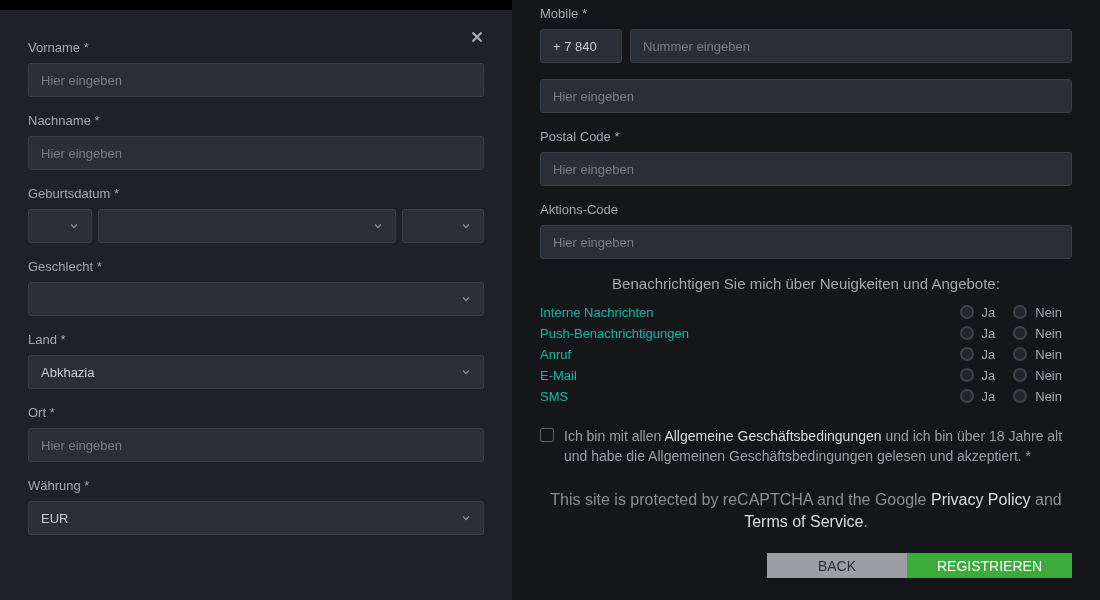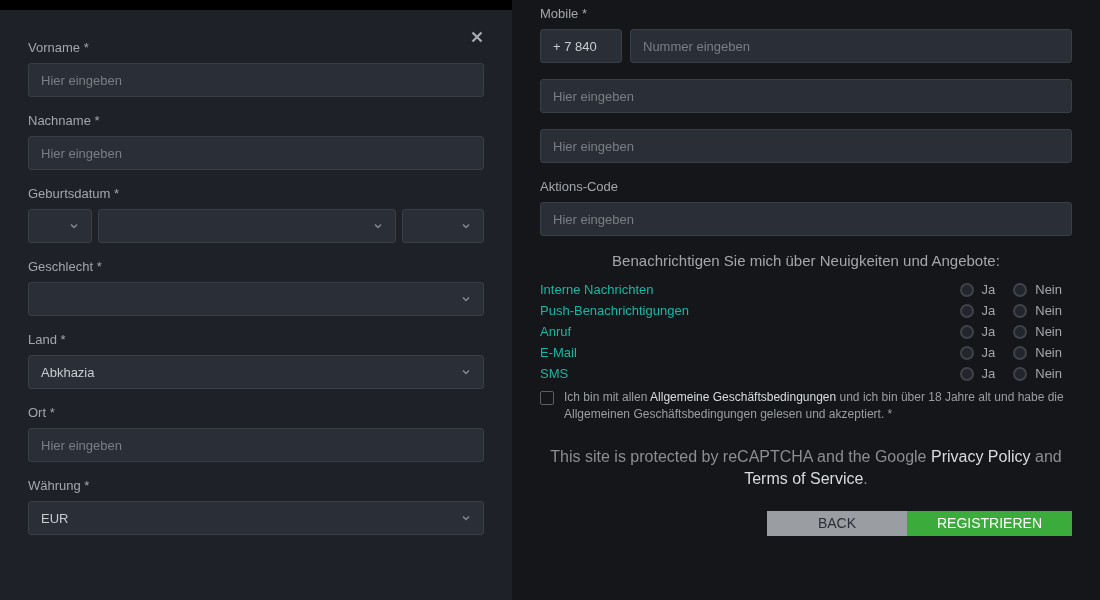--- a/index.html
+++ b/index.html
@@ -87,34 +87,34 @@
     color: #a3a7ab;
     margin: 16px 0 10px 0;
   }
   .notif-row {
     display: flex;
     align-items: center;
     padding: 3px 0;
     font-size: 13px;
   }
   .notif-label { flex: 1; color: #14b8a6; }
-  .radio-grp { display: flex; align-items: flex-end; gap: 8px; }
+  .radio-grp { display: flex; align-items: flex-start; gap: 8px; }
   .radio {
     width: 14px; height: 14px;
     border-radius: 50%;
     border: 2px solid #3f4349;
     background: #22262c;
     cursor: pointer;
   }
   .radio-lbl { color: #a3a7ab; font-size: 13px; margin-right: 10px; }
   .terms-row {
     display: flex;
     gap: 10px;
-    margin-top: 5px;
-    font-size: 12px;
+    margin-top: 19px;
+    font-size: 14px;
     line-height: 1.45;
     color: #9a9ea2;
   }
   .checkbox {
     width: 14px; height: 14px;
     border: 1px solid #5a5e64;
     border-radius: 2px;
     flex-shrink: 0;
     margin-top: 2px;
     cursor: pointer;
@@ -238,20 +238,21 @@
       <input class="input" value="+ 7 840" style="">
       <input class="input" placeholder="Nummer eingeben" style="">
     </div>
   </div>
 
   <div class="field">
     <input class="input" placeholder="Hier eingeben" style="">
   </div>
 
   <div class="field">
+    <span class="label">Postal Code *</span>
     <input class="input" placeholder="Hier eingeben" style="">
   </div>
 
   <div class="field">
     <span class="label">Aktions-Code</span>
     <input class="input" placeholder="Hier eingeben" style="">
   </div>
 
   <div class="notif-heading">Benachrichtigen Sie mich über Neuigkeiten und Angebote:</div>
 

